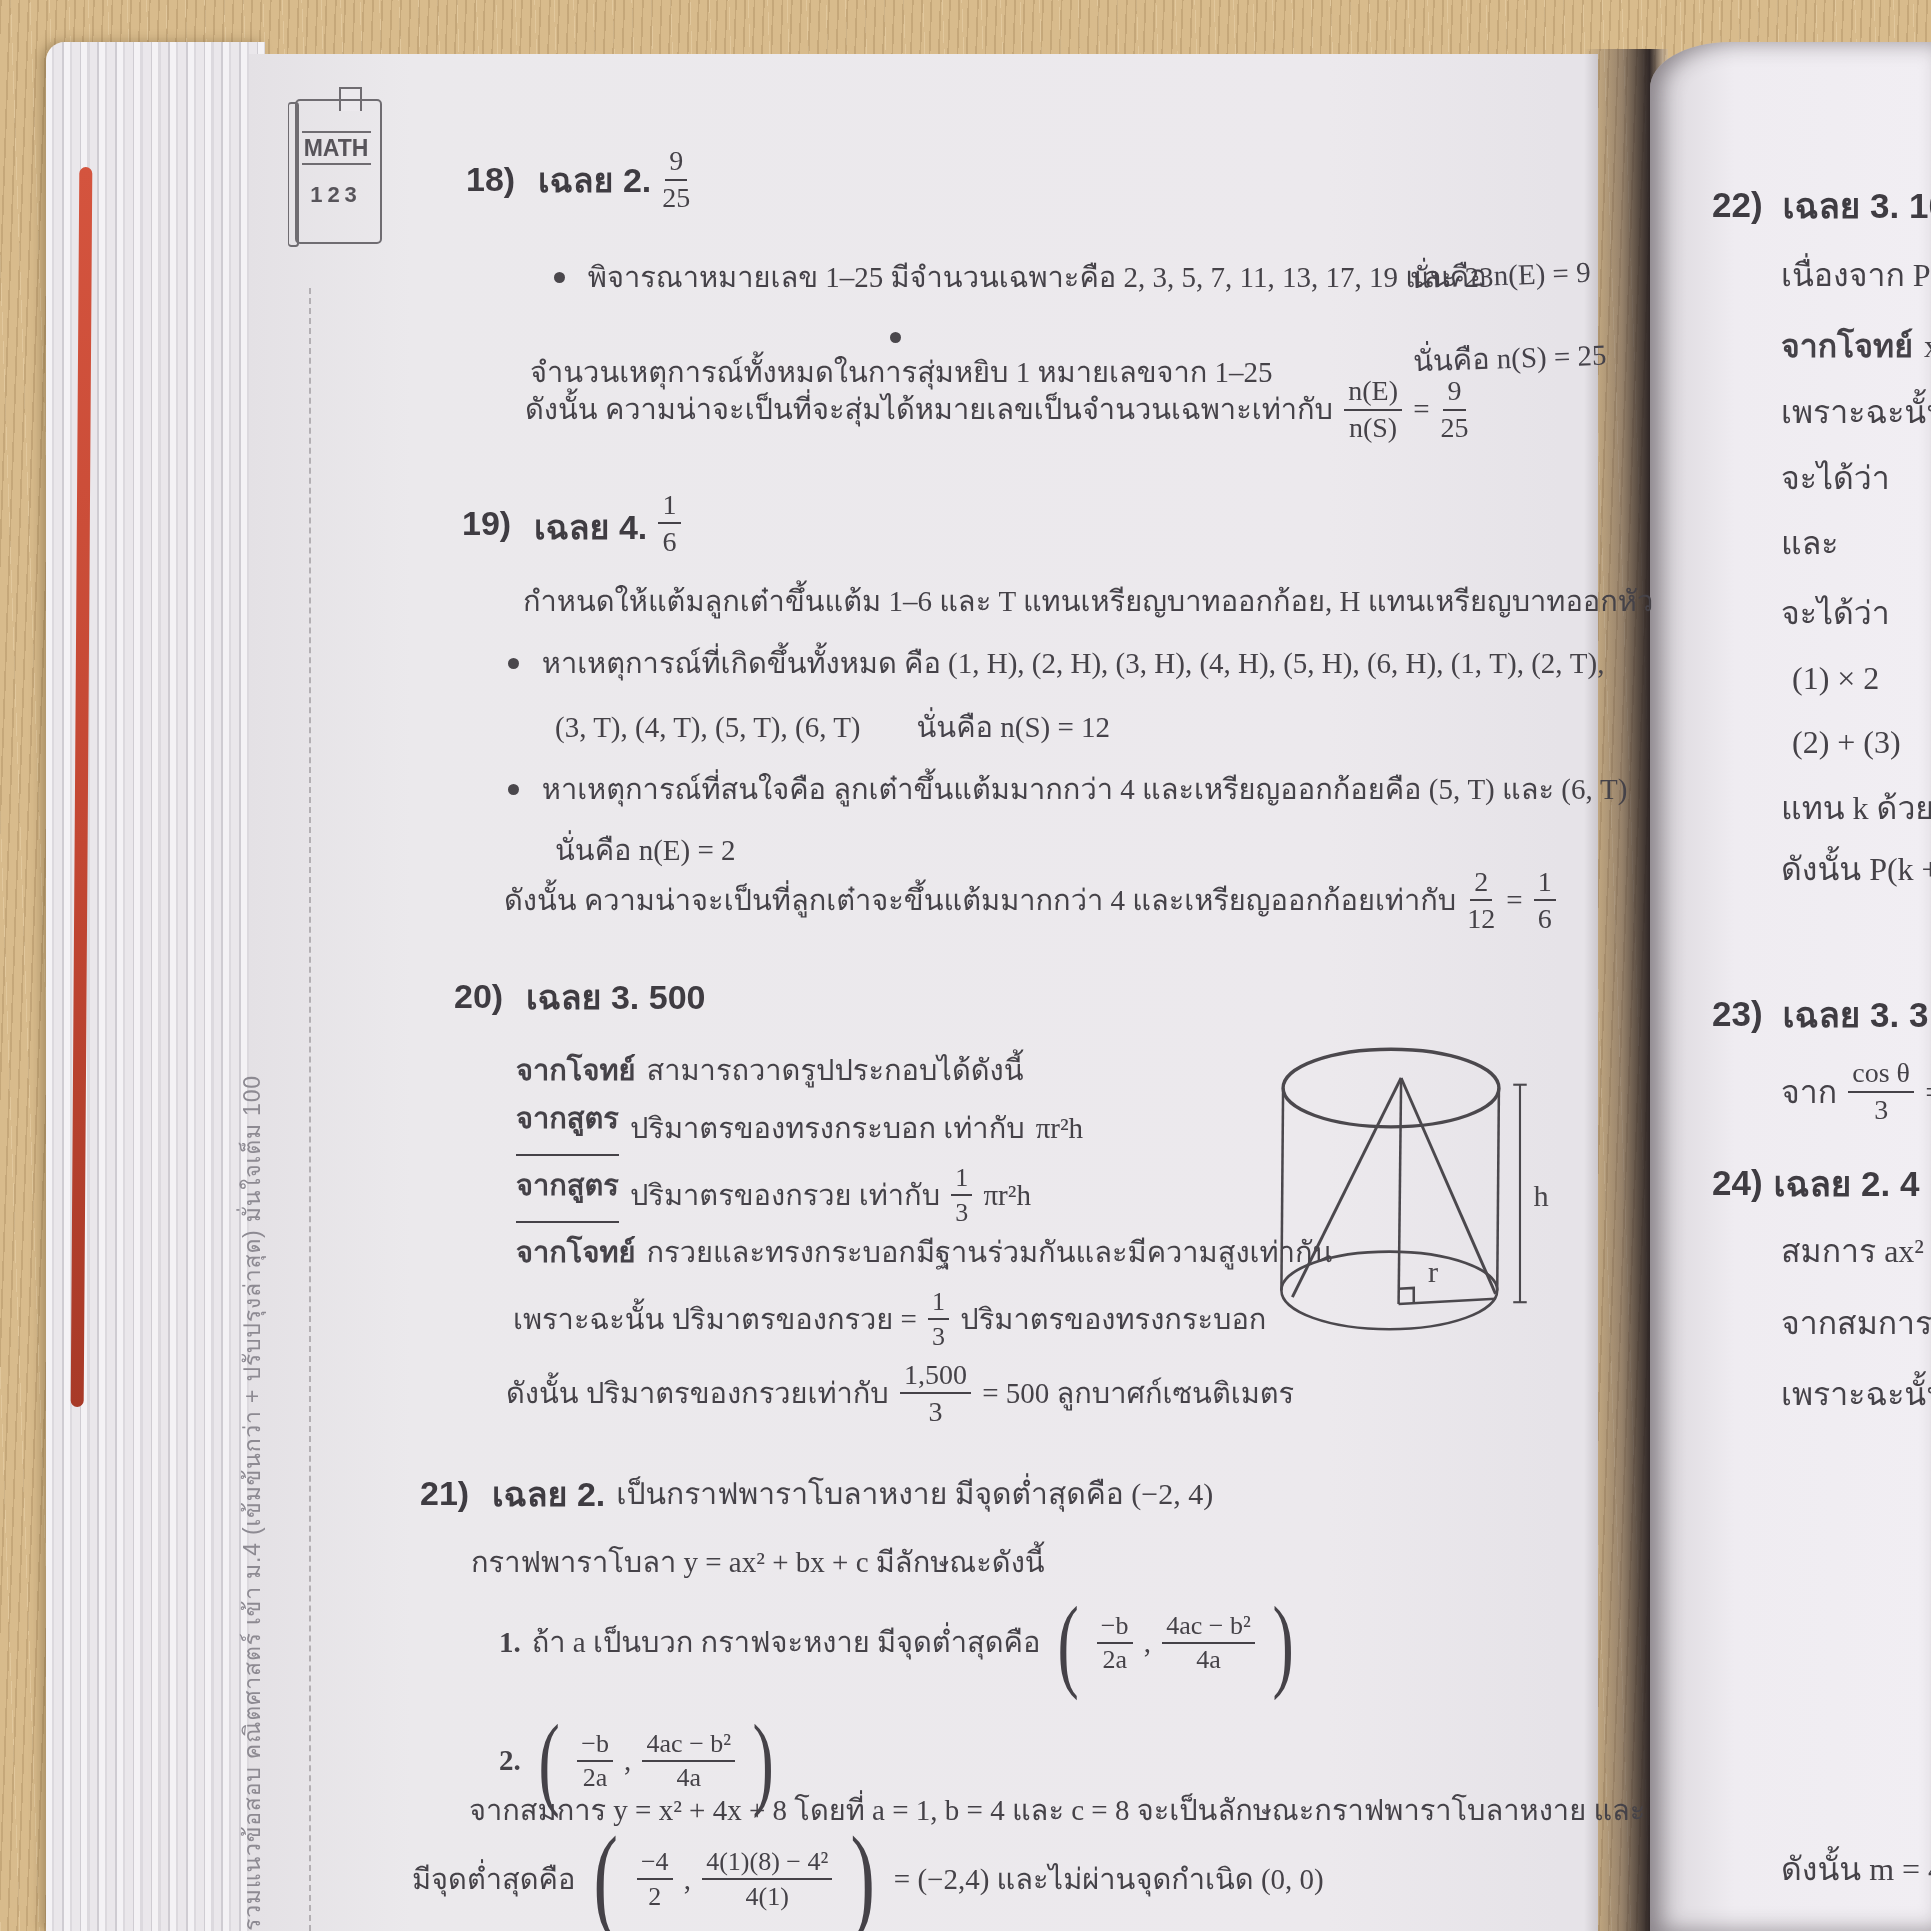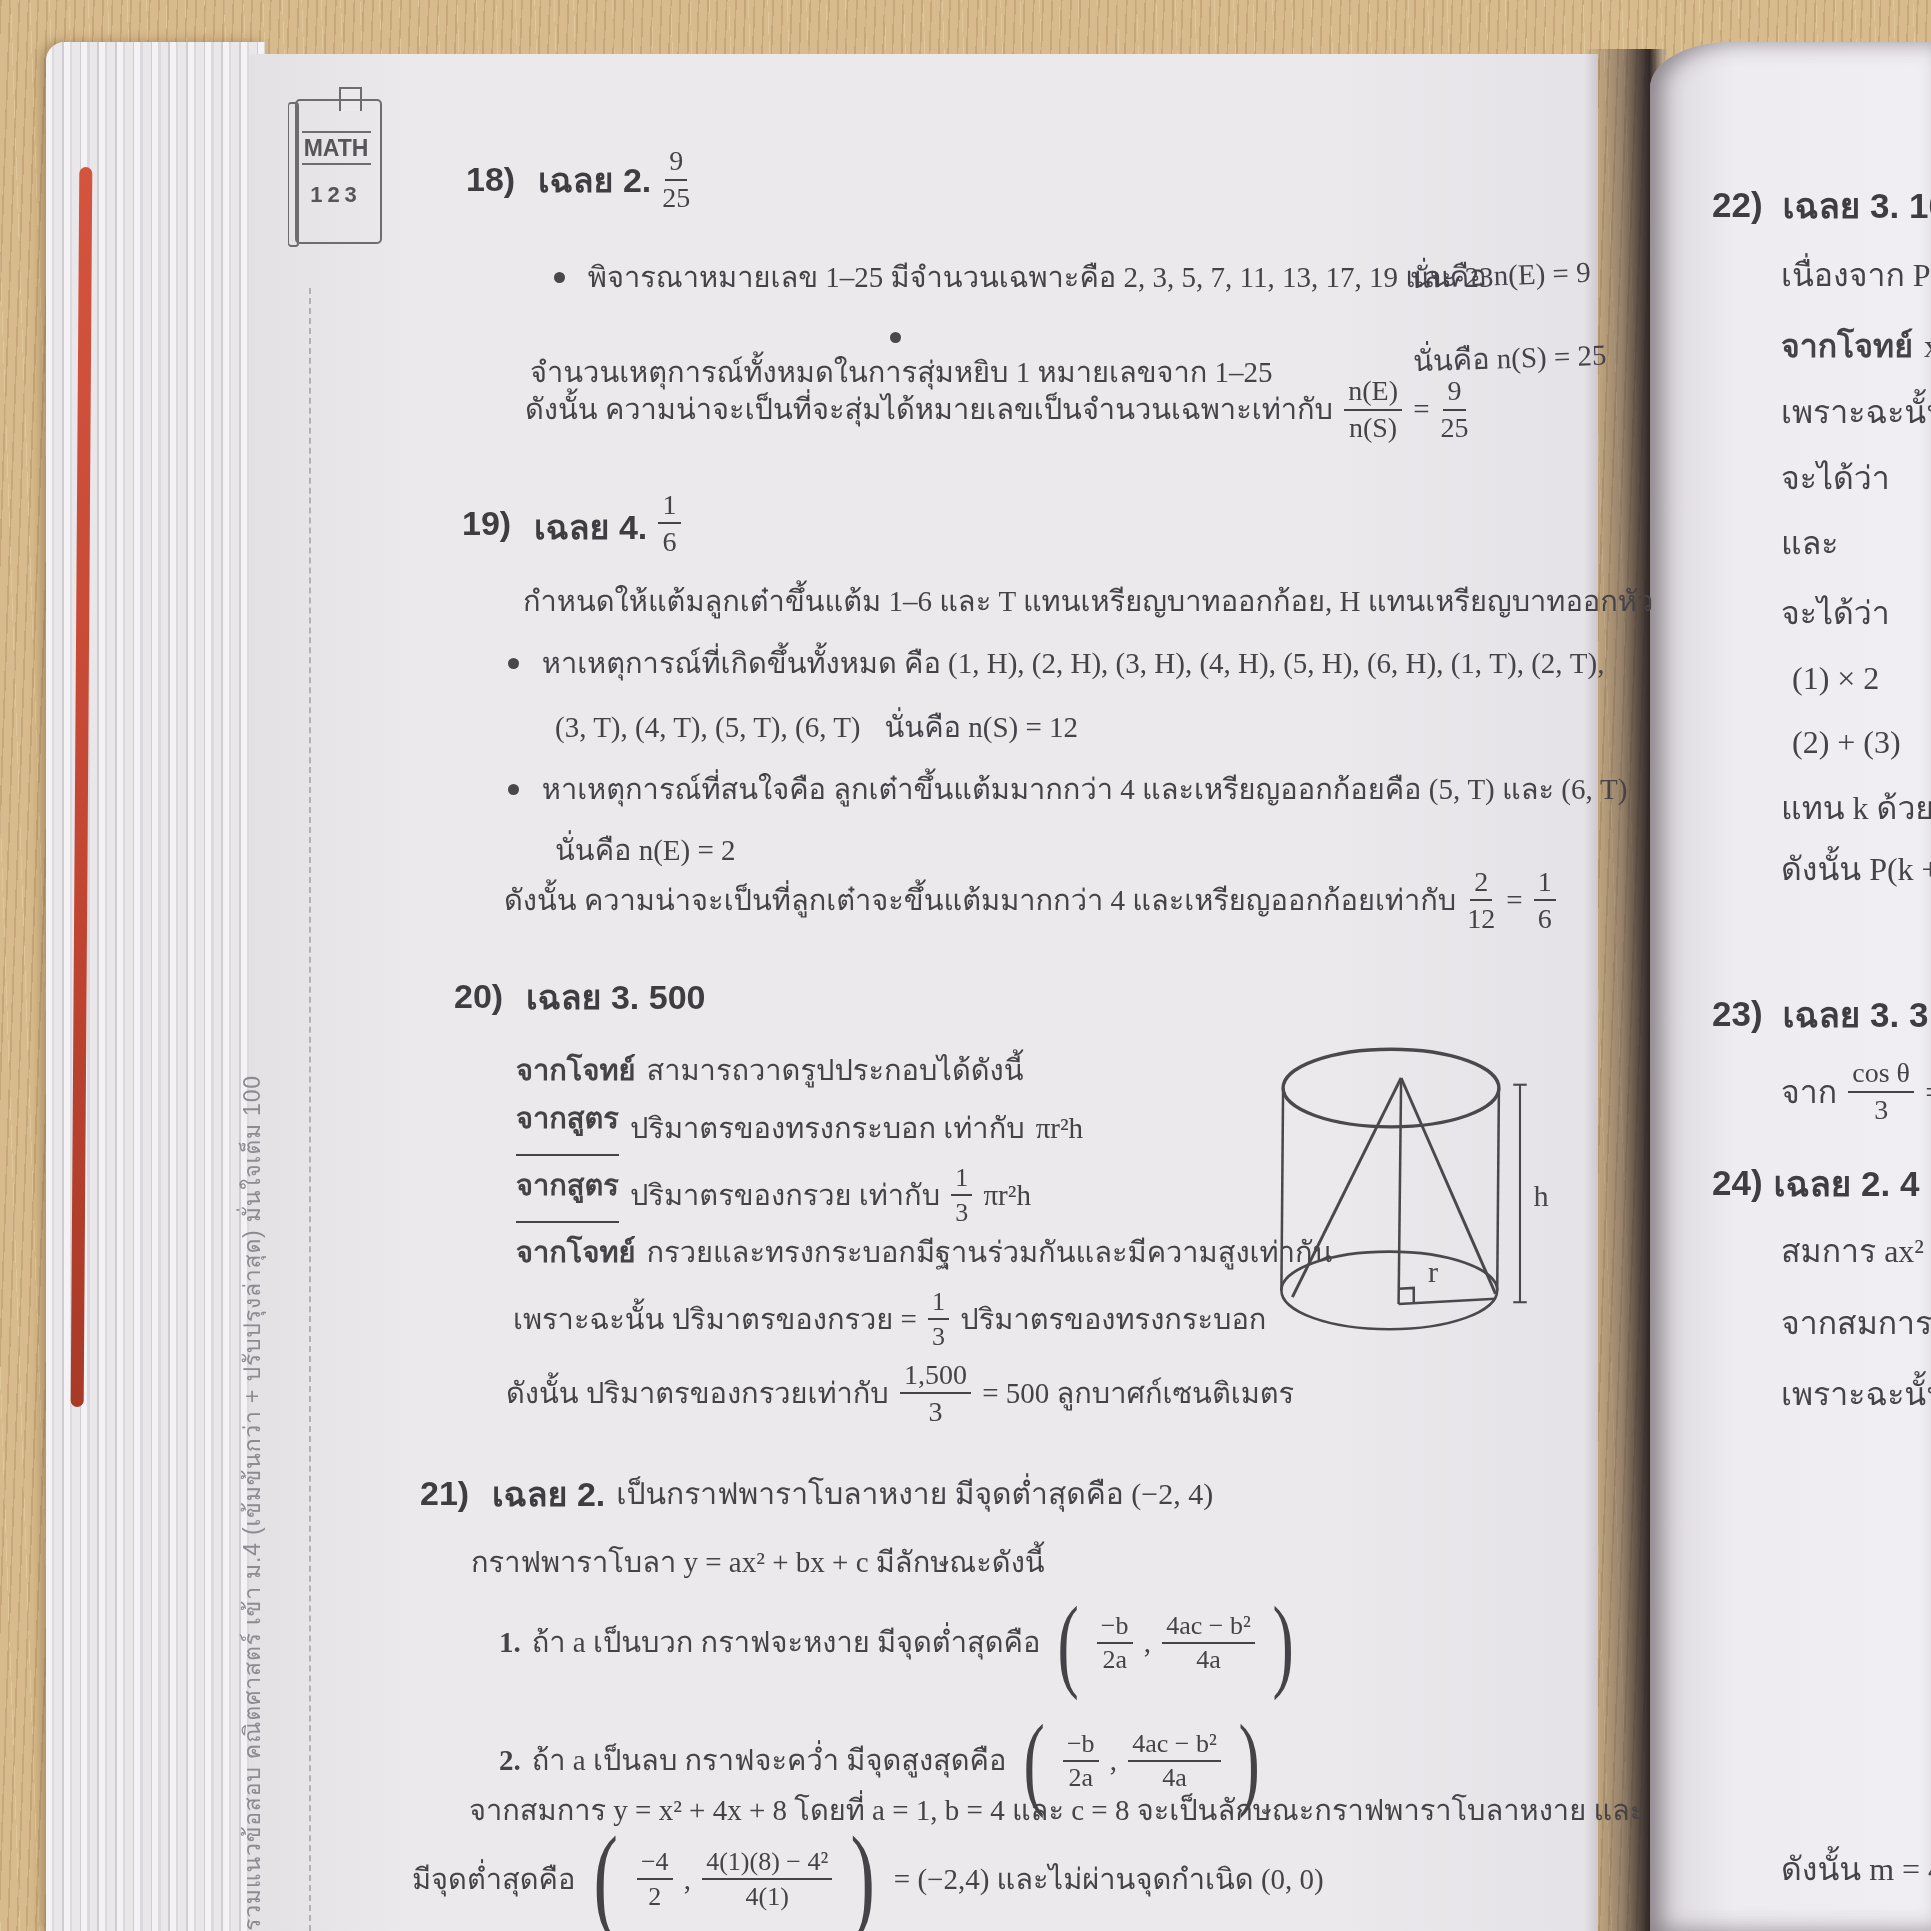--- a/index.html
+++ b/index.html
@@ -138,21 +138,21 @@
     <span class="den">6</span>
   </span>
 </div>
 <div class="row" style="left:523px;top:579px;height:44px;">
   <span class="t">กำหนดให้แต้มลูกเต๋าขึ้นแต้ม 1–6 และ T แทนเหรียญบาทออกก้อย, H แทนเหรียญบาทออกหัว</span>
 </div>
 <div class="row" style="left:508px;top:641px;height:44px;">
   <span class="dot"></span>
   <span class="t">หาเหตุการณ์ที่เกิดขึ้นทั้งหมด คือ (1, H), (2, H), (3, H), (4, H), (5, H), (6, H), (1, T), (2, T),</span>
 </div>
-<div class="row" style="left:555px;top:705px;height:44px;gap:24px;justify-content:center;">
+<div class="row" style="left:555px;top:705px;height:44px;gap:56px;justify-content:center;">
   <span class="t">(3, T), (4, T), (5, T), (6, T)</span>
   <span class="t note">นั่นคือ n(S) = 12</span>
 </div>
 <div class="row" style="left:508px;top:767px;height:44px;">
   <span class="dot"></span>
   <span class="t">หาเหตุการณ์ที่สนใจคือ ลูกเต๋าขึ้นแต้มมากกว่า 4 และเหรียญออกก้อยคือ (5, T) และ (6, T)</span>
 </div>
 <div class="row" style="left:555px;top:828px;height:44px;">
   <span class="t">นั่นคือ n(E) = 2</span>
 </div>
@@ -249,21 +249,20 @@
   </span>
   <span class="t">,</span>
   <span class="frac">
     <span class="num">4ac − b²</span>
     <span class="den">4a</span>
   </span>
   <span class="bigp p115">)</span>
 </div>
 <div class="row" style="left:499px;top:1693px;height:135px;">
   <span class="t lead-b">2.</span>
-  <span class="t">ถ้า a เป็นลบ กราฟจะคว่ำ มีจุดสูงสุดคือ</span>
   <span class="bigp p115">(</span>
   <span class="frac">
     <span class="num">−b</span>
     <span class="den">2a</span>
   </span>
   <span class="t">,</span>
   <span class="frac">
     <span class="num">4ac − b²</span>
     <span class="den">4a</span>
   </span>

